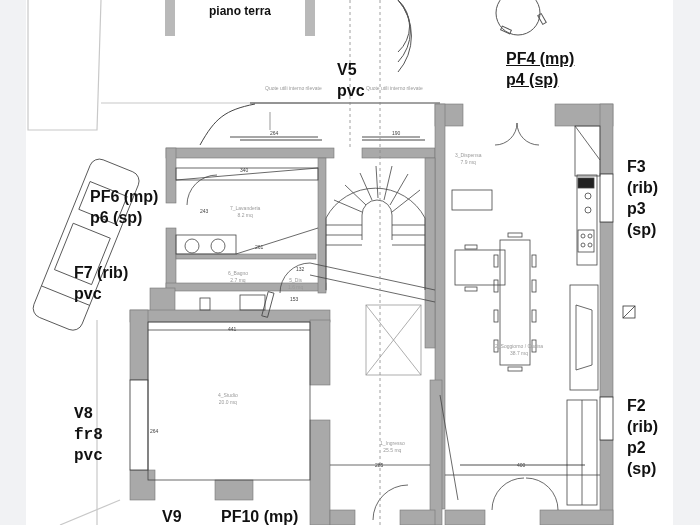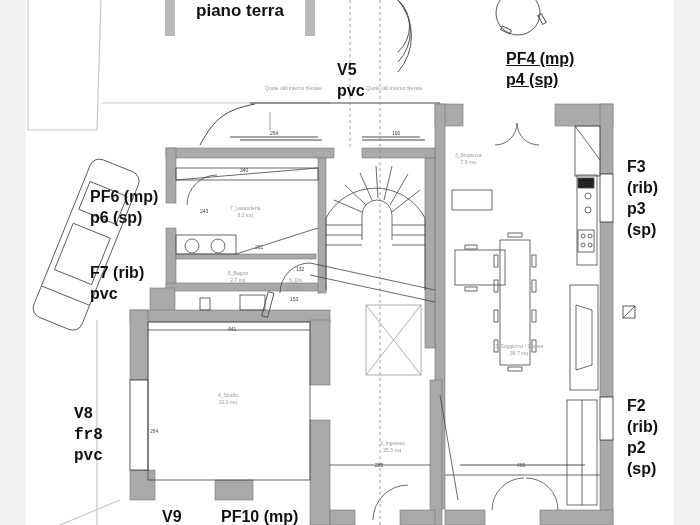--- a/index.html
+++ b/index.html
@@ -1,21 +1,21 @@
 <!DOCTYPE html>
 <html><head>
 <meta charset="utf-8">
 <style>
   html,body{margin:0;padding:0;background:#f1f2f4;}
   body{width:700px;height:525px;overflow:hidden;position:relative;font-family:"Liberation Sans",sans-serif;}
   #plan{position:absolute;left:0;top:0;width:700px;height:525px;}
   .page-bg{position:absolute;left:26px;top:0;width:647px;height:525px;background:#fff;}
   .title-box{position:absolute;left:165px;top:0;width:150px;height:36px;background:#b9b9b9;}
   .title-inner{position:absolute;left:10px;top:0;right:10px;height:36px;background:#fff;
-    font-weight:bold;font-size:17px;color:#111;text-align:center;line-height:22px;}
+    font-weight:bold;font-size:12px;color:#111;text-align:center;line-height:22px;}
   .lbl{position:absolute;font-weight:bold;font-size:16px;line-height:21px;color:#111;white-space:pre;}
   .room{position:absolute;font-size:5px;color:#9a9a9a;text-align:center;line-height:7px;white-space:pre;}
   .dim{position:absolute;font-size:5px;color:#444;}
 </style>
 </head>
 <body>
 
 <div class="page-bg"></div>
 
 <svg id="plan" viewBox="0 0 700 525" xmlns="http://www.w3.org/2000/svg">
@@ -199,21 +199,21 @@
 <div class="title-box">
   <div class="title-inner">piano terra</div>
 </div>
 
 <div class="lbl" style="left:337px;top:59px;">V5
 pvc</div>
 <div class="lbl" style="left:506px;top:48px;text-decoration:underline;">PF4 (mp)
 p4 (sp)</div>
 <div class="lbl" style="left:90px;top:186px;">PF6 (mp)
 p6 (sp)</div>
-<div class="lbl" style="left:90px;top:262px;">F7 (rib)
+<div class="lbl" style="left:74px;top:262px;">F7 (rib)
 pvc</div>
 <div class="lbl" style="left:627px;top:156px;">F3
 (rib)
 p3
 (sp)</div>
 <div class="lbl" style="left:627px;top:395px;">F2
 (rib)
 p2
 (sp)</div>
 <div class="lbl" style="left:74px;top:404px;font-family:Liberation Mono, monospace;">V8

